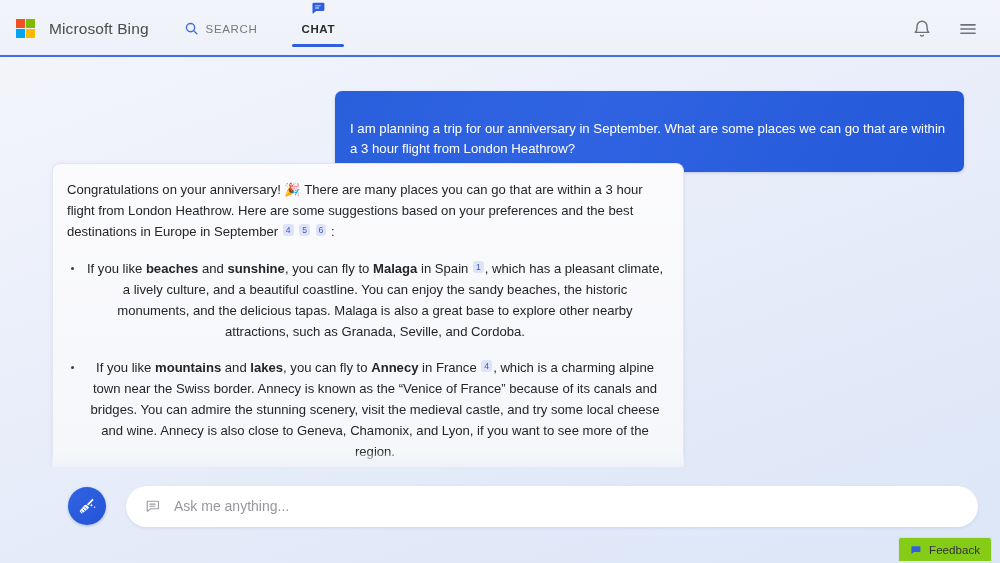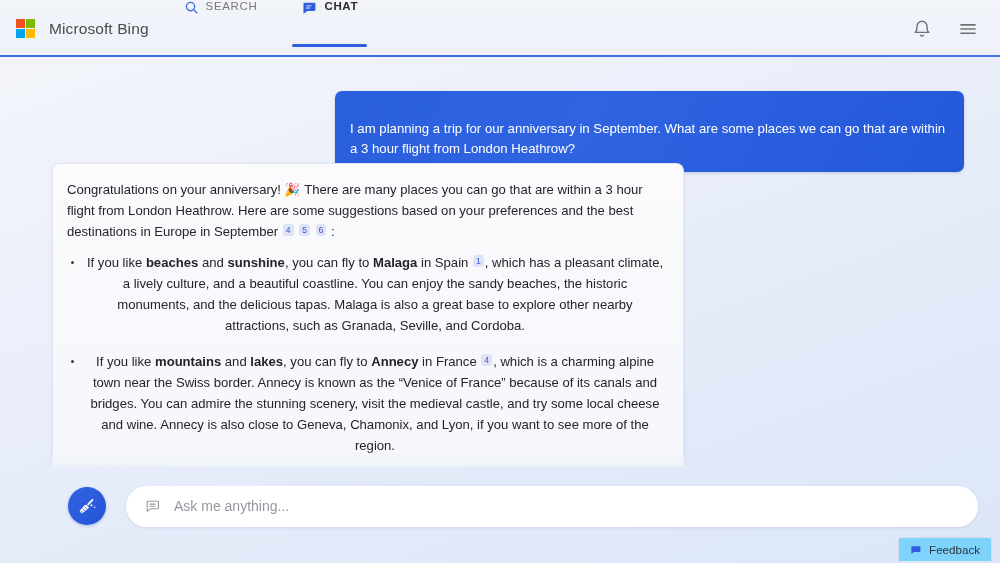--- a/index.html
+++ b/index.html
@@ -55,27 +55,28 @@
   #brand-text {
     font-size: 15.5px;
     color: #4b4b4b;
     letter-spacing: .1px;
   }
 
   .tabs { display: flex; align-items: center; margin-left: 31px; height: 57px; }
 
   .tab {
     display: flex;
+    align-items: center;
     gap: 7px;
     height: 57px;
     padding: 0 4px;
     position: relative;
     cursor: pointer;
   }
-  .tab + .tab { margin-left: 36px; }
+  .tab + .tab { margin-left: 36px; flex-direction: column; }
 
   .tab-label {
     font-size: 11.5px;
     letter-spacing: .65px;
     color: #78797c;
   }
   .tab.active .tab-label { color: #2b2b2b; font-weight: 600; }
 
   .tab.active::after {
     content: "";
@@ -141,21 +142,21 @@
     border-bottom: none;
     box-shadow: 0 1px 4px rgba(90,110,160,.10);
     padding: 15px 18px 0 13px;
     overflow: hidden;
   }
 
   #intro {
     font-size: 13.1px;
     line-height: 21px;
     color: #24252a;
-    margin-bottom: 10px;
+    margin-bottom: 16px;
     padding-left: 1px;
   }
 
   ul#suggestions { list-style: none; }
 
   ul#suggestions li {
     position: relative;
     font-size: 13.1px;
     line-height: 21px;
     color: #24252a;
@@ -251,21 +252,21 @@
   #ask-input::placeholder { color: #95979e; }
 
   
   #feedback {
     position: absolute;
     right: 8px;
     bottom: 2px;
     display: flex;
     align-items: flex-end;
     gap: 7px;
-    background: #7dd3fc;
+    background: #84cc16;
     border: 1px solid #d7dcea;
     border-bottom: none;
     border-radius: 3px 3px 0 0;
     padding: 5px 11px 5px 10px;
     cursor: pointer;
   }
   #feedback-label { font-size: 11.6px; color: #31333a; }
   .icon-feedback { width: 13px; height: 12px; color: #2f5fe0; }
 </style>
 </head>

